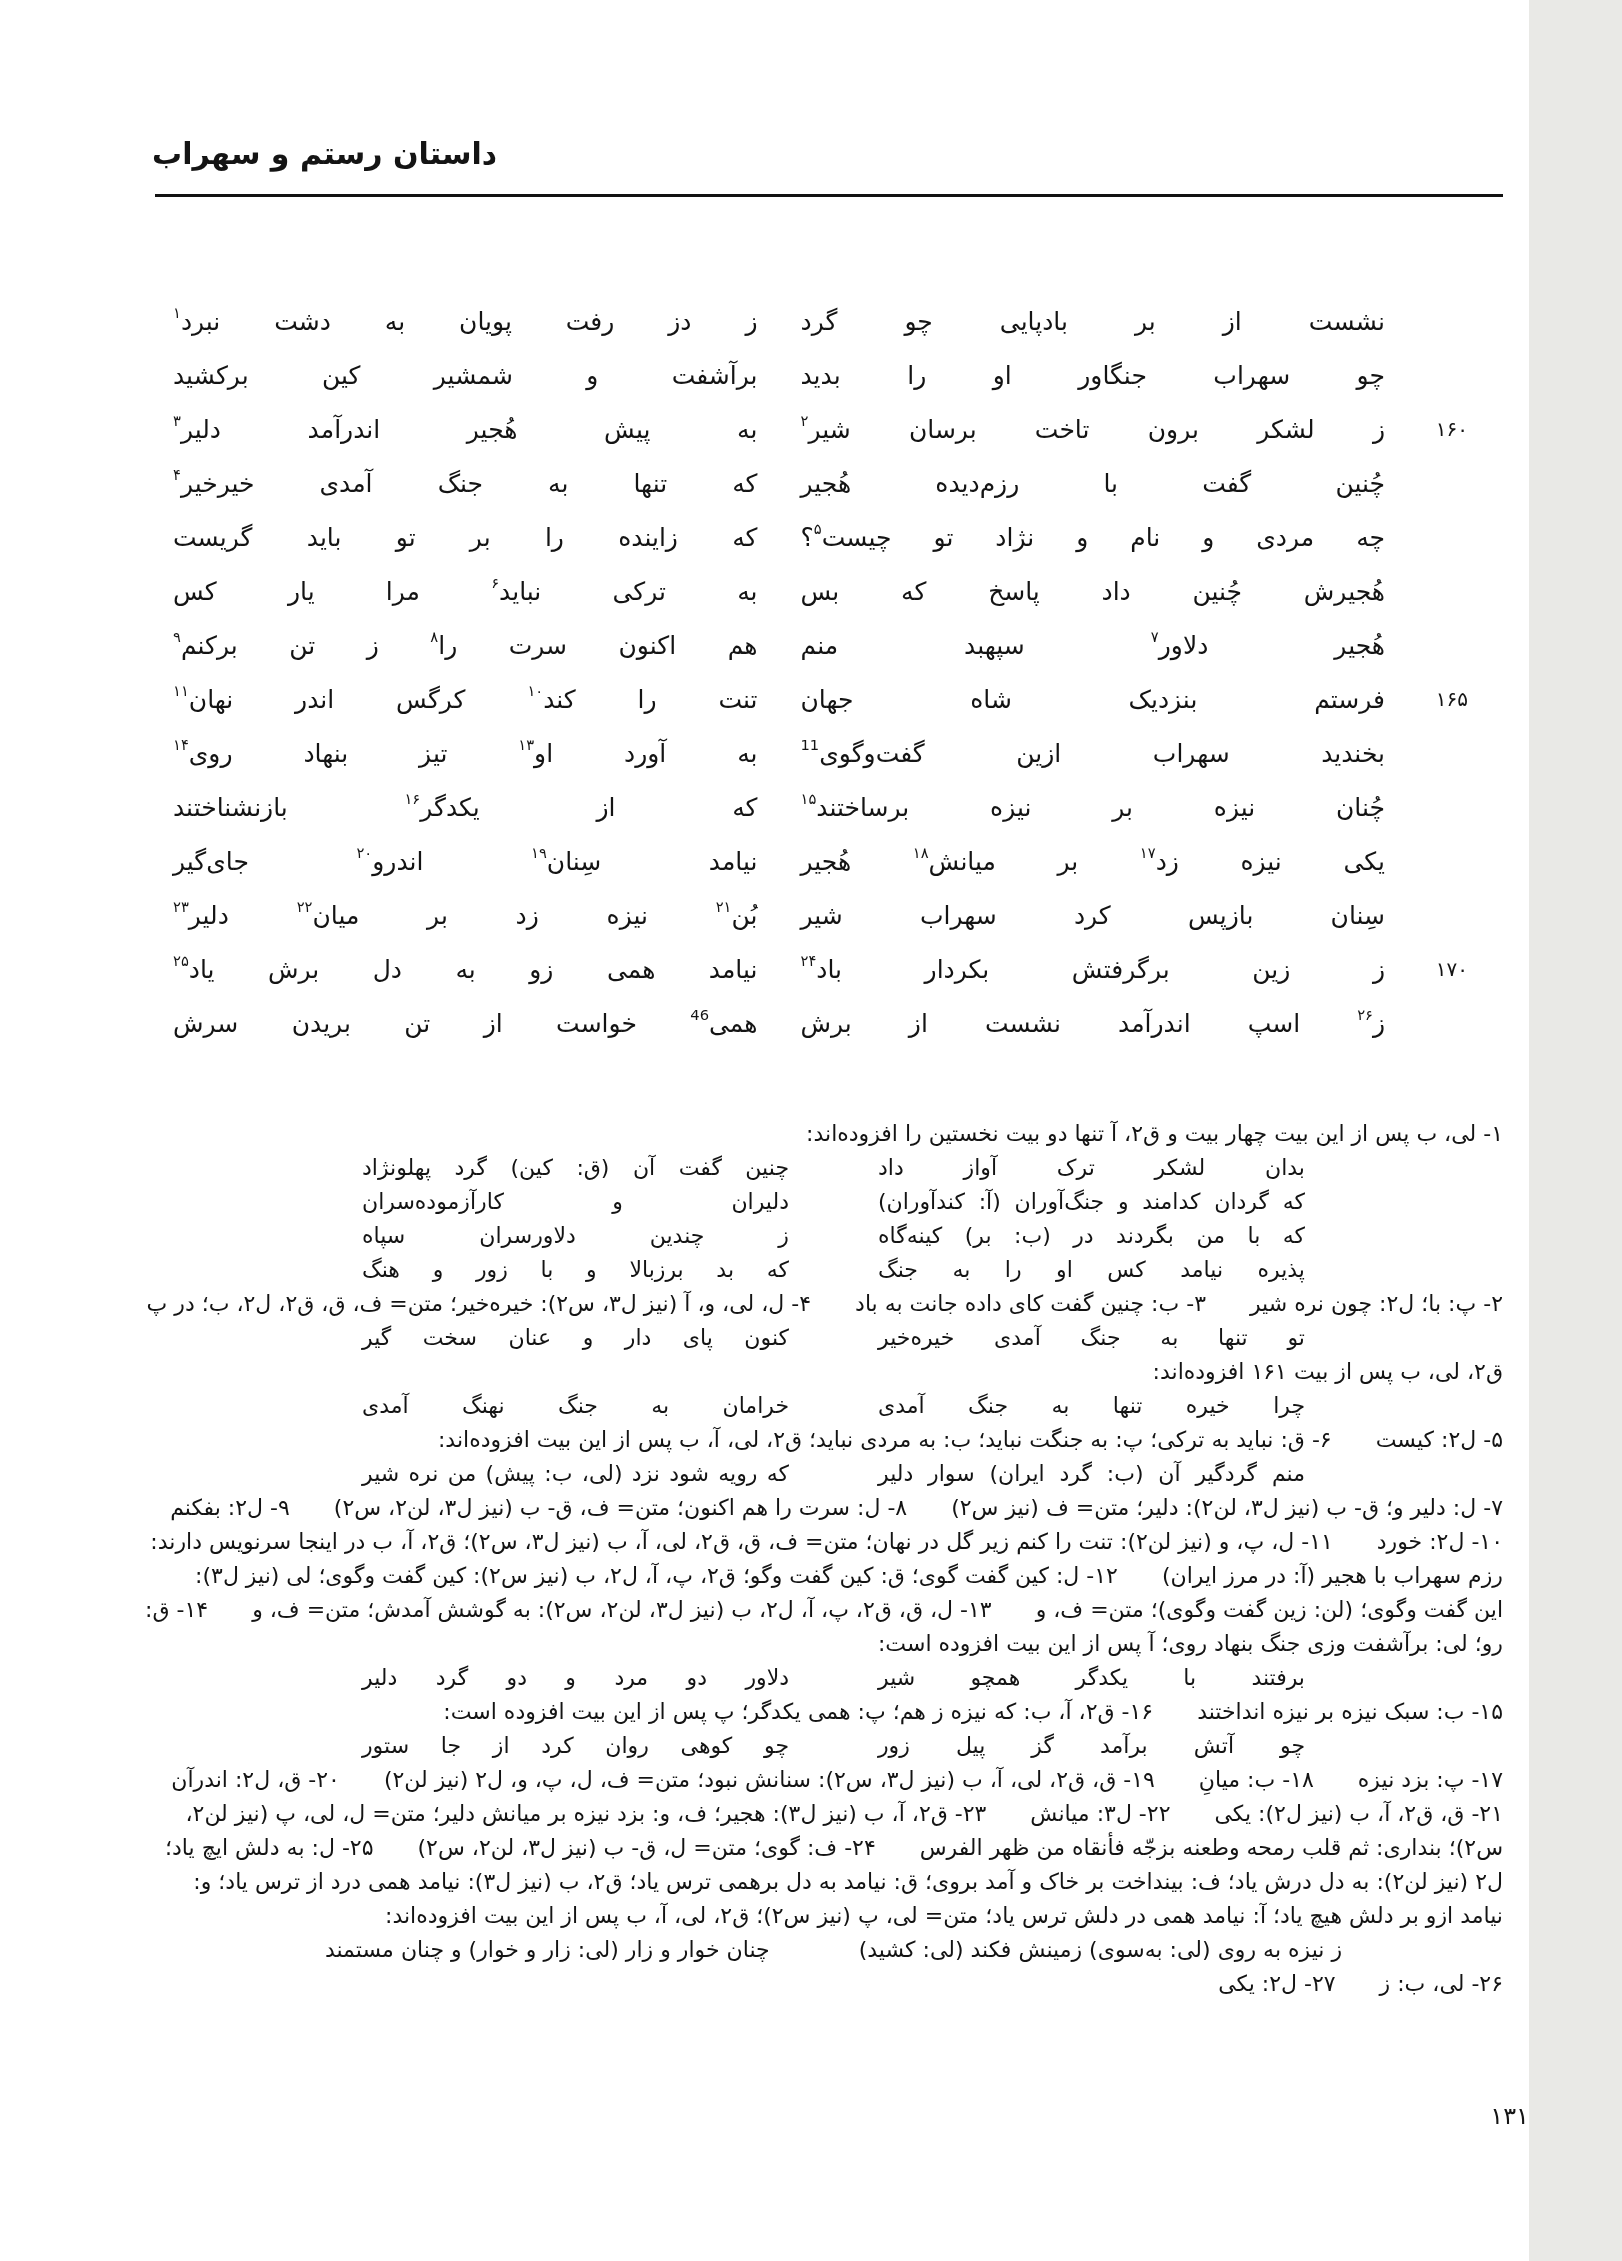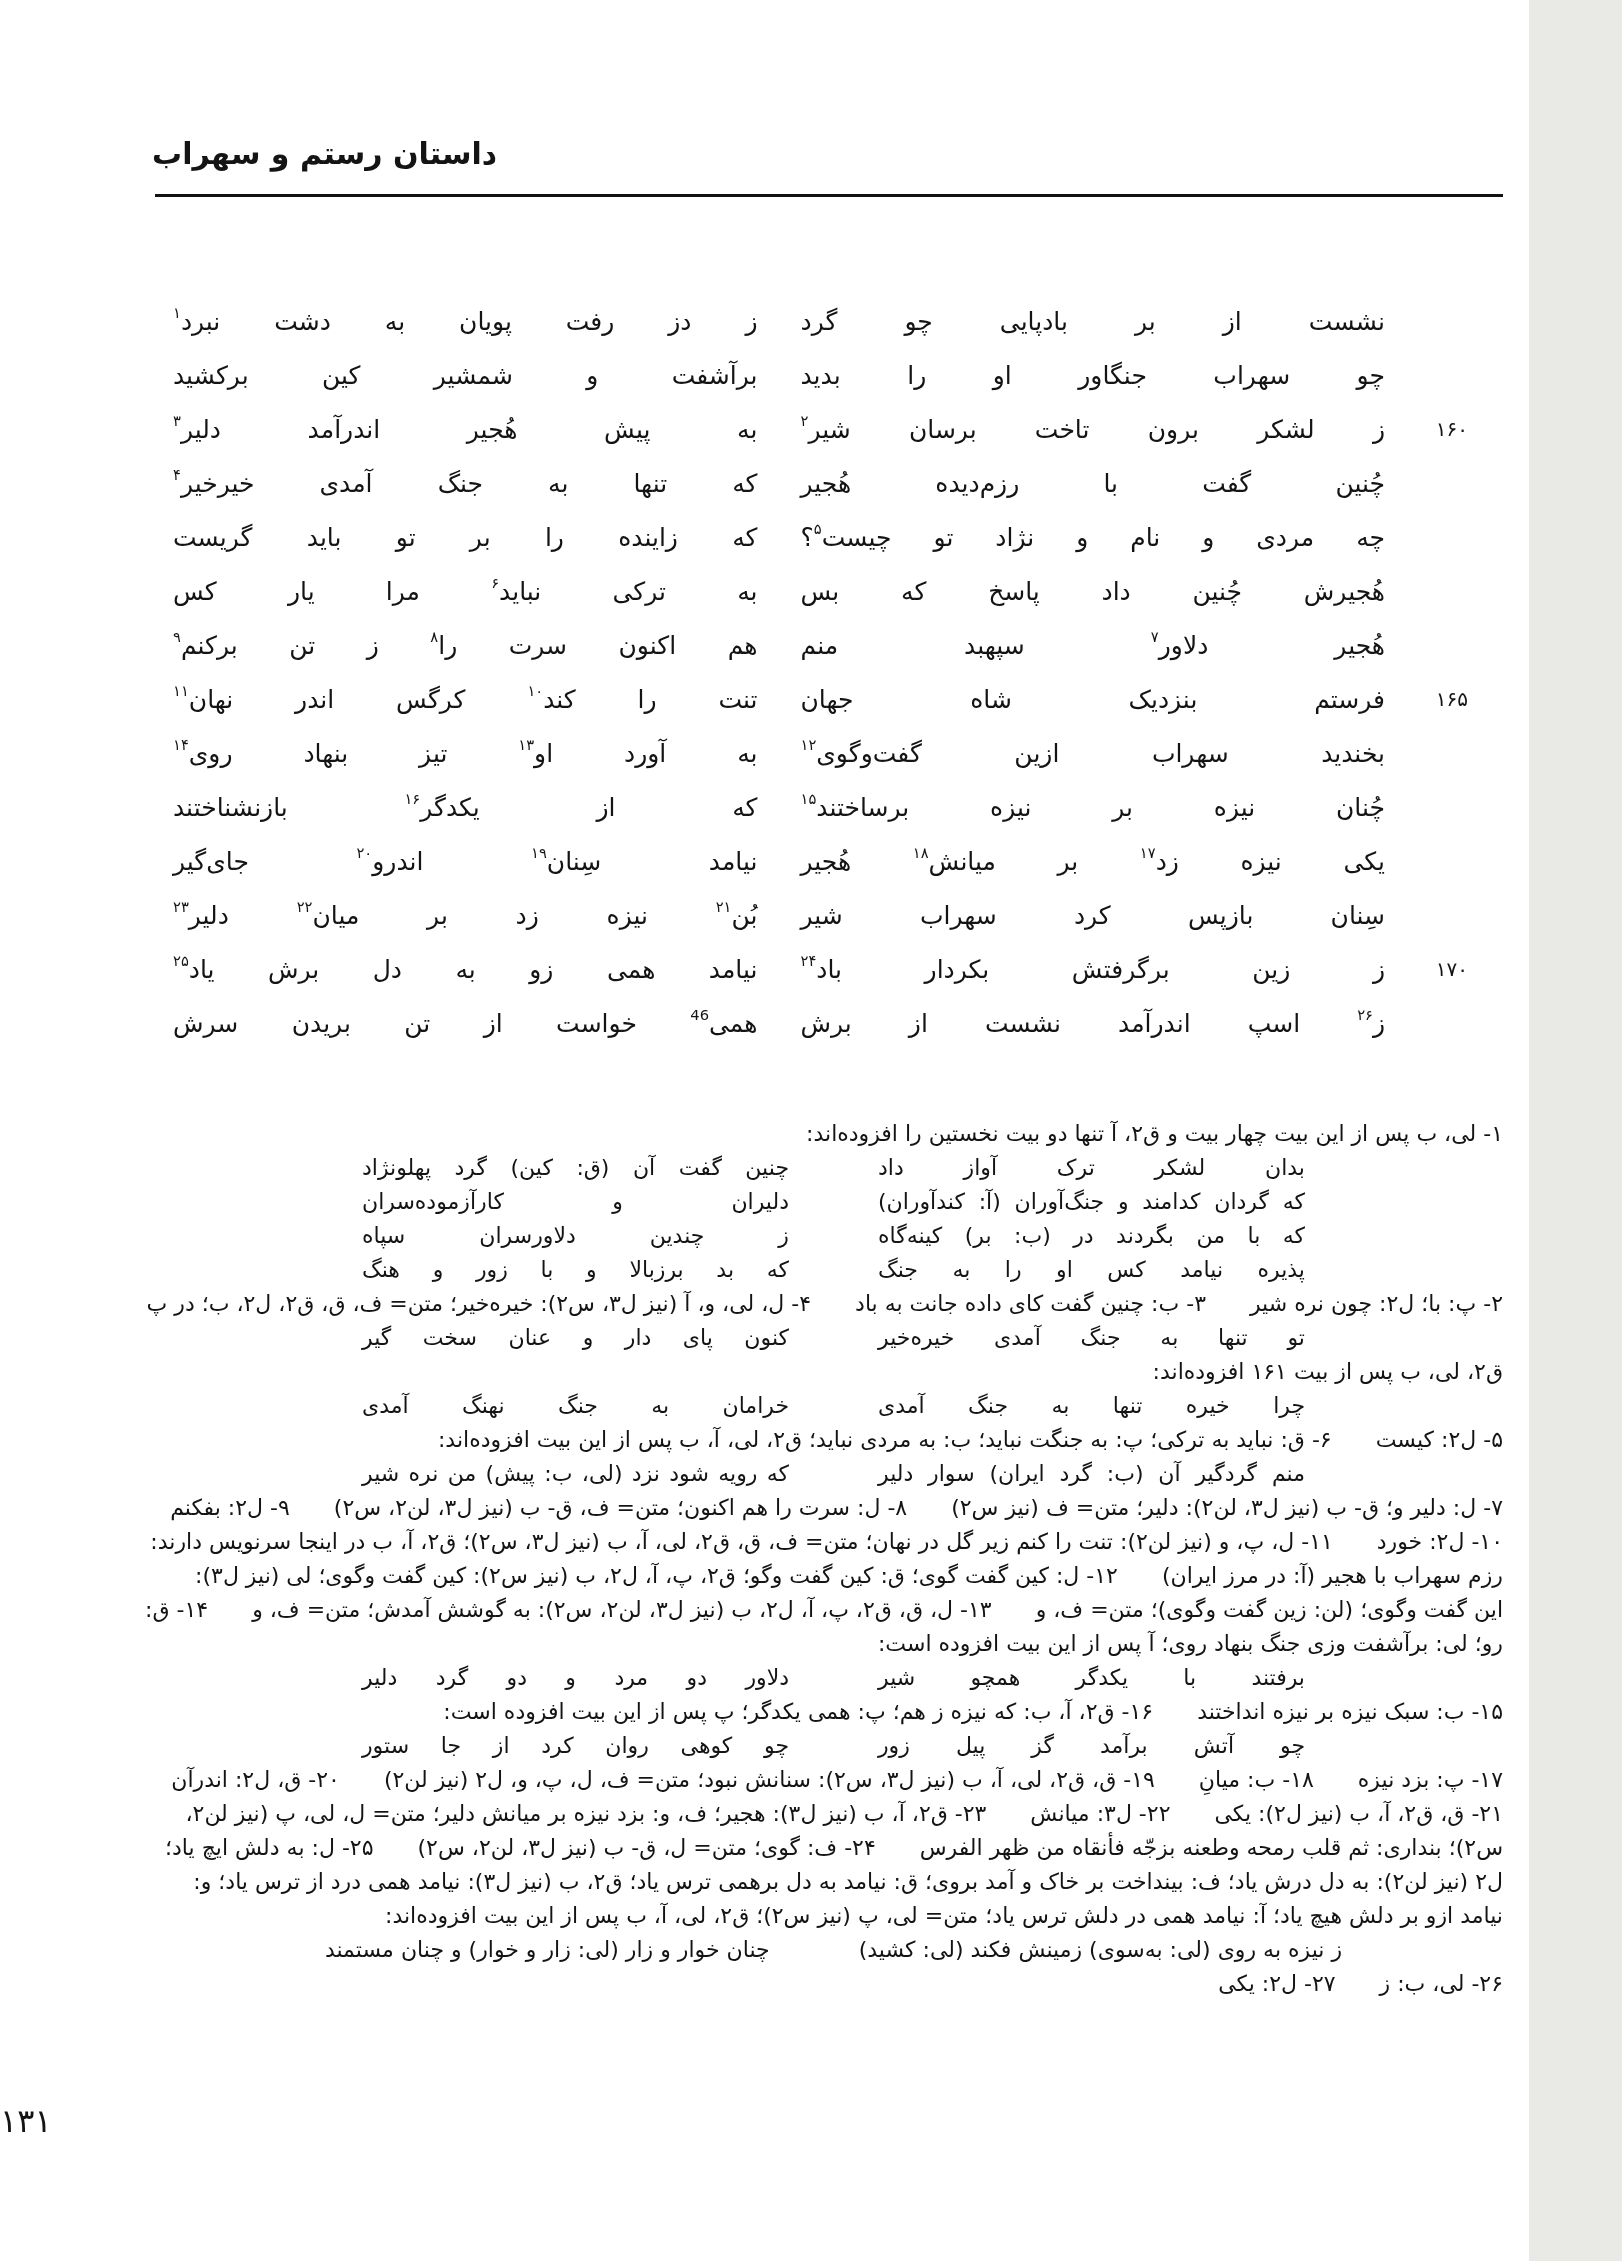--- a/index.html
+++ b/index.html
@@ -13,21 +13,21 @@
   .vnum{flex:0 0 83px;font-size:20px;}
   .hemi{flex:1 1 0;font-size:25px;text-align:justify;text-justify:inter-word;text-align-last:justify;}
   .hemi.hr{margin-left:43px;}
   .hemi.hl{}
   sup.fnm{font-size:14.7px;line-height:0;vertical-align:12px;}
   .footnotes{position:absolute;top:1117px;left:120px;width:1383px;font-size:22px;}
   .fline{height:34px;line-height:34px;white-space:nowrap;}
   .fline.note{text-align:right;}
   .fverse{display:flex;direction:rtl;justify-content:center;column-gap:45px;}
   .fh{min-width:427px;text-align:justify;text-justify:inter-word;text-align-last:justify;margin-left:44px;}
-  .pagenum{position:absolute;top:2102px;left:0;width:100%;text-align:left;font-size:32px;}
+  .pagenum{position:absolute;top:2102px;left:0;width:100%;text-align:right;font-size:24px;}
 </style>
 </head>
 <body>
 
 <div class="page">
   <div class="title">داستان رستم و سهراب</div>
   <div class="rule"></div>
   <div class="poem" id="poem">
       <div class="prow">
         <div class="vnum"></div>
@@ -64,21 +64,21 @@
         <div class="hemi hr">هُجیر دلاور<sup class="fnm">۷</sup> سپهبد منم</div>
         <div class="hemi hl">هم اکنون سرت را<sup class="fnm">۸</sup> ز تن برکنم<sup class="fnm">۹</sup></div>
       </div>
       <div class="prow">
         <div class="vnum">۱۶۵</div>
         <div class="hemi hr">فرستم بنزدیک شاه جهان</div>
         <div class="hemi hl">تنت را کند<sup class="fnm">۱۰</sup> کرگس اندر نهان<sup class="fnm">۱۱</sup></div>
       </div>
       <div class="prow">
         <div class="vnum"></div>
-        <div class="hemi hr">بخندید سهراب ازین گفت‌وگوی<sup class="fnm">۱۲</sup></div>
+        <div class="hemi hr">بخندید سهراب ازین گفت‌وگوی<sup class="fnm">11</sup></div>
         <div class="hemi hl">به آورد او<sup class="fnm">۱۳</sup> تیز بنهاد روی<sup class="fnm">۱۴</sup></div>
       </div>
       <div class="prow">
         <div class="vnum"></div>
         <div class="hemi hr">چُنان نیزه بر نیزه برساختند<sup class="fnm">۱۵</sup></div>
         <div class="hemi hl">که از یکدگر<sup class="fnm">۱۶</sup> بازنشناختند</div>
       </div>
       <div class="prow">
         <div class="vnum"></div>
         <div class="hemi hr">یکی نیزه زد<sup class="fnm">۱۷</sup> بر میانش<sup class="fnm">۱۸</sup> هُجیر</div>

